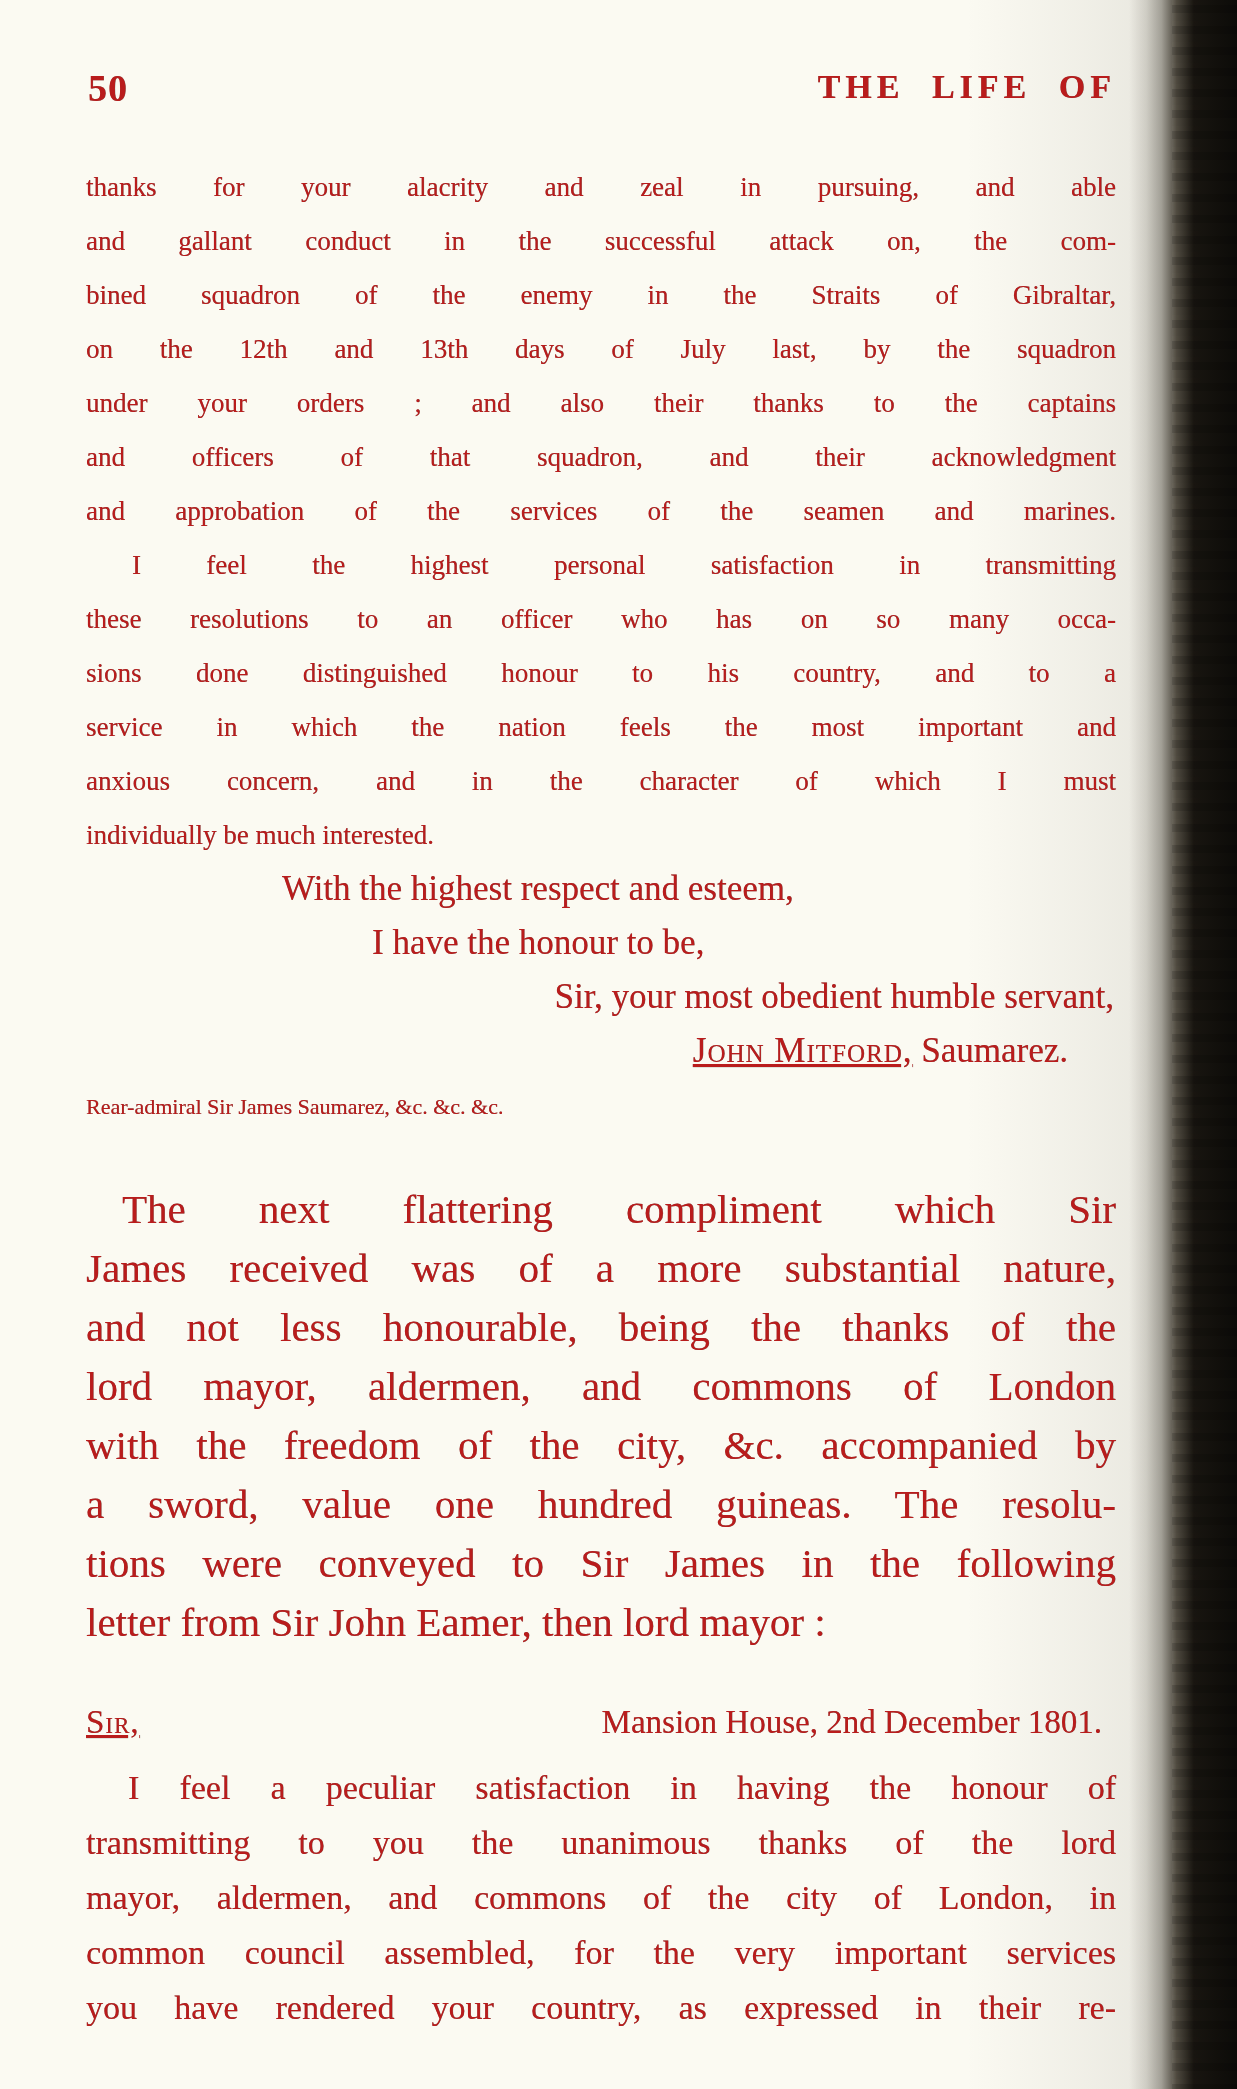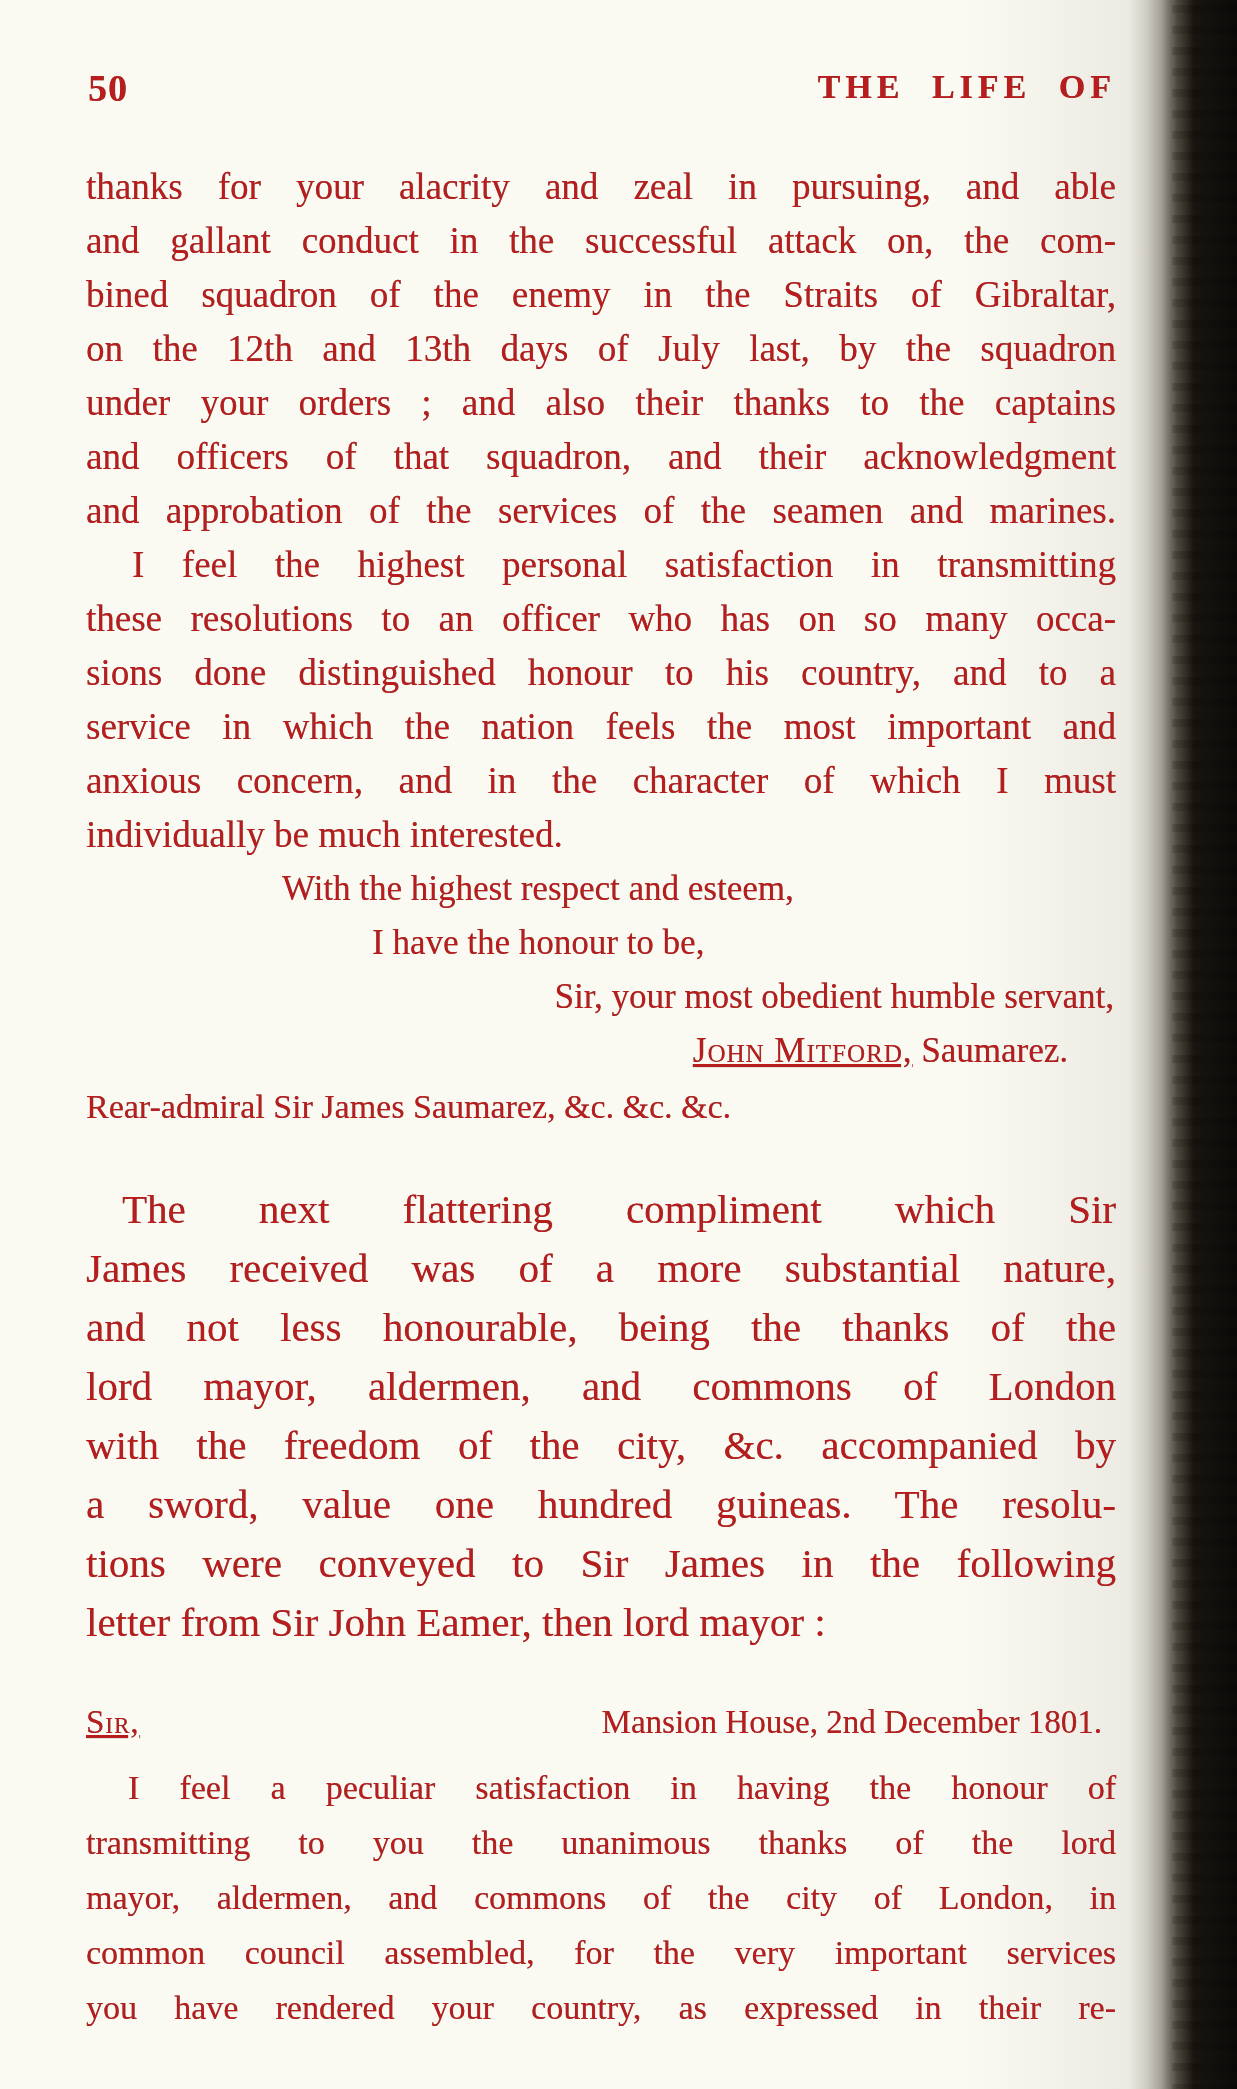--- a/index.html
+++ b/index.html
@@ -44,36 +44,36 @@
     font-size: 38px; font-weight: bold; letter-spacing: 1px;
   }
   .running-title {
     position: absolute; left: 0; right: 0; top: 4px;
     text-align: right;
     font-size: 34px; font-weight: bold;
     letter-spacing: 5px; word-spacing: 14px;
   }
 
   
-  .body-text { font-size: 37px; line-height: 54px; }
+  .body-text { font-size: 27px; line-height: 54px; }
   .tline { text-align: justify; text-align-last: justify; }
   .tline.last { text-align-last: left; }
   .para.ind .tline:first-child { padding-left: 46px; }
 
   .closing { font-size: 35px; line-height: 54px; }
   .closing.c1 { padding-left: 286px; }
   .closing.c2 { padding-left: 196px; }
   .closing.c3 { text-align: right; padding-right: 2px; }
   .signature {
     font-size: 35px; line-height: 54px;
     text-align: right; padding-right: 48px;
   }
   .smallcaps { font-variant: small-caps; letter-spacing: 1px; text-decoration: underline; }
 
-  .addressee { font-size: 34px; line-height: 54px; margin-top: 2px; }
+  .addressee { font-size: 22px; line-height: 54px; margin-top: 2px; }
 
   .narrative {
     margin-top: 46px;
     font-size: 41px; line-height: 59px;
   }
   .narrative .tline:first-child { padding-left: 36px; }
 
   .salutation-row {
     margin-top: 44px;
     display: flex; align-items: baseline;

